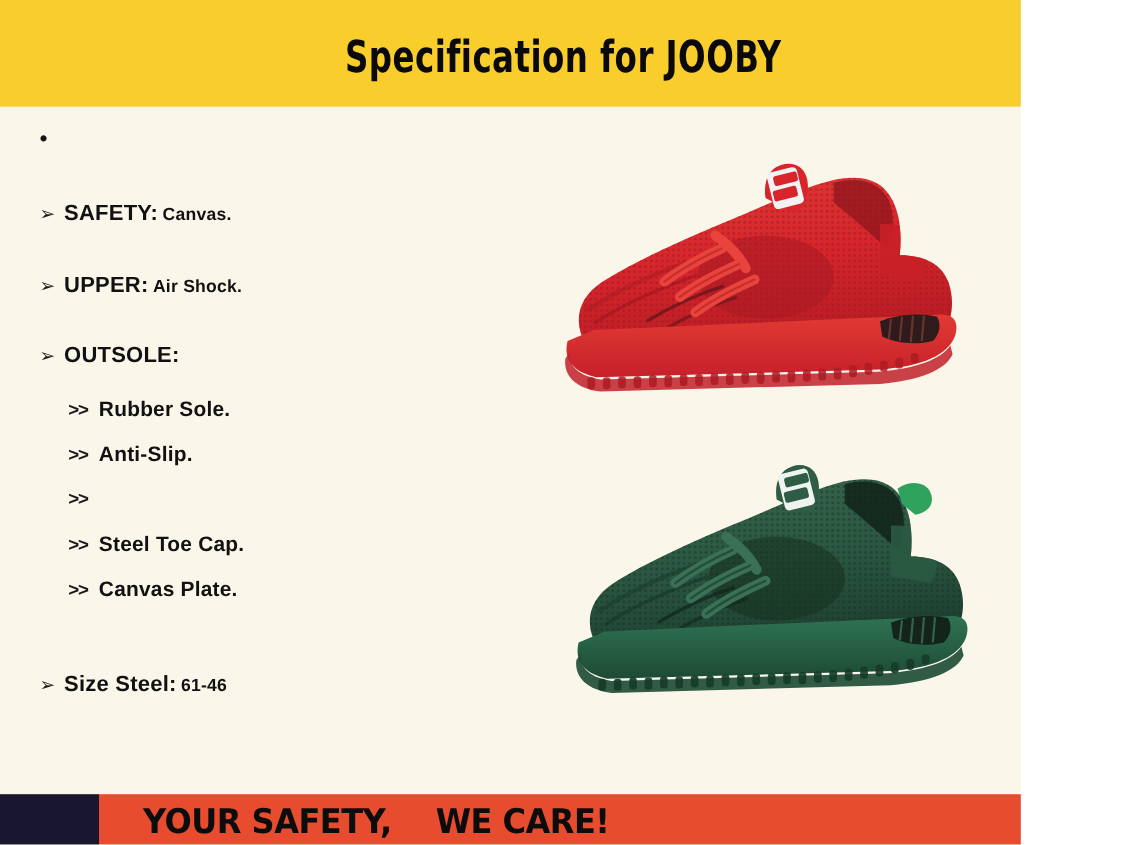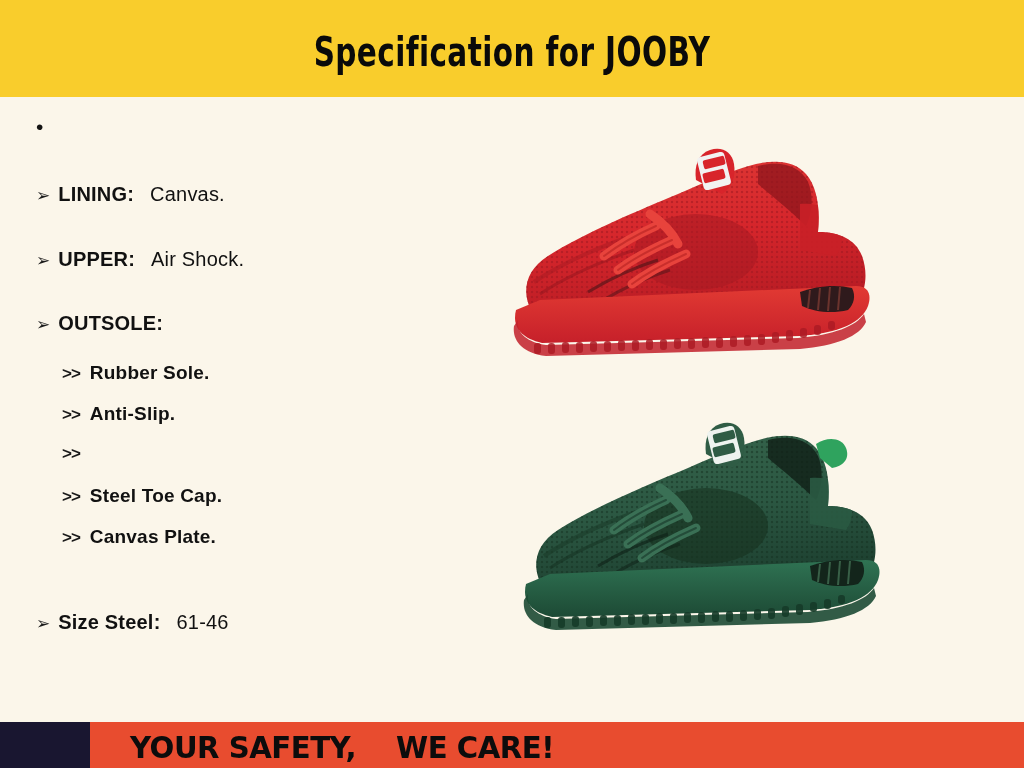--- a/index.html
+++ b/index.html
@@ -8,21 +8,21 @@
     background: #ffffff;
   }
   body {
     width: 1024px;
     height: 768px;
     overflow: hidden;
     font-family: "Liberation Sans", sans-serif;
   }
   .slide {
     position: relative;
-    width: 1024px;
+    width: 928px;
     height: 768px;
     background: #fbf6ea;
     overflow: hidden;
   }
 
   
   .header-band {
     position: absolute;
     left: 0;
     top: 0;
@@ -91,24 +91,24 @@
     color: #1a1a1a;
     margin-right: 8px;
   }
   .spec-row .row-label {
     font-size: 20px;
     font-weight: bold;
     color: #111111;
     letter-spacing: 0.2px;
   }
   .spec-row .row-value {
-    font-size: 20px;
-    font-weight: normal;
+    font-size: 16px;
+    font-weight: bold;
     color: #111111;
-    margin-left: 16px;
+    margin-left: 4px;
     letter-spacing: 0.2px;
   }
 
   .spec-row.r-upper   { top: 86px; }
   .spec-row.r-lining  { top: 151px; }
   .spec-row.r-outsole { top: 215px; }
   .spec-row.r-size    { top: 514px; }
 
   .sub-row {
     position: absolute;
@@ -183,21 +183,21 @@
   <div class="header-title">Specification for JOOBY</div>
 
   <div class="spec-area">
 
     <div class="spec-heading">
       <span class="dot-bullet">•</span>
     </div>
 
     <div class="spec-row r-upper">
       <span class="arrow-bullet">➢</span>
-      <span class="row-label">LINING:</span>
+      <span class="row-label">SAFETY:</span>
       <span class="row-value">Canvas.</span>
     </div>
 
     <div class="spec-row r-lining">
       <span class="arrow-bullet">➢</span>
       <span class="row-label">UPPER:</span>
       <span class="row-value">Air Shock.</span>
     </div>
 
     <div class="spec-row r-outsole">

